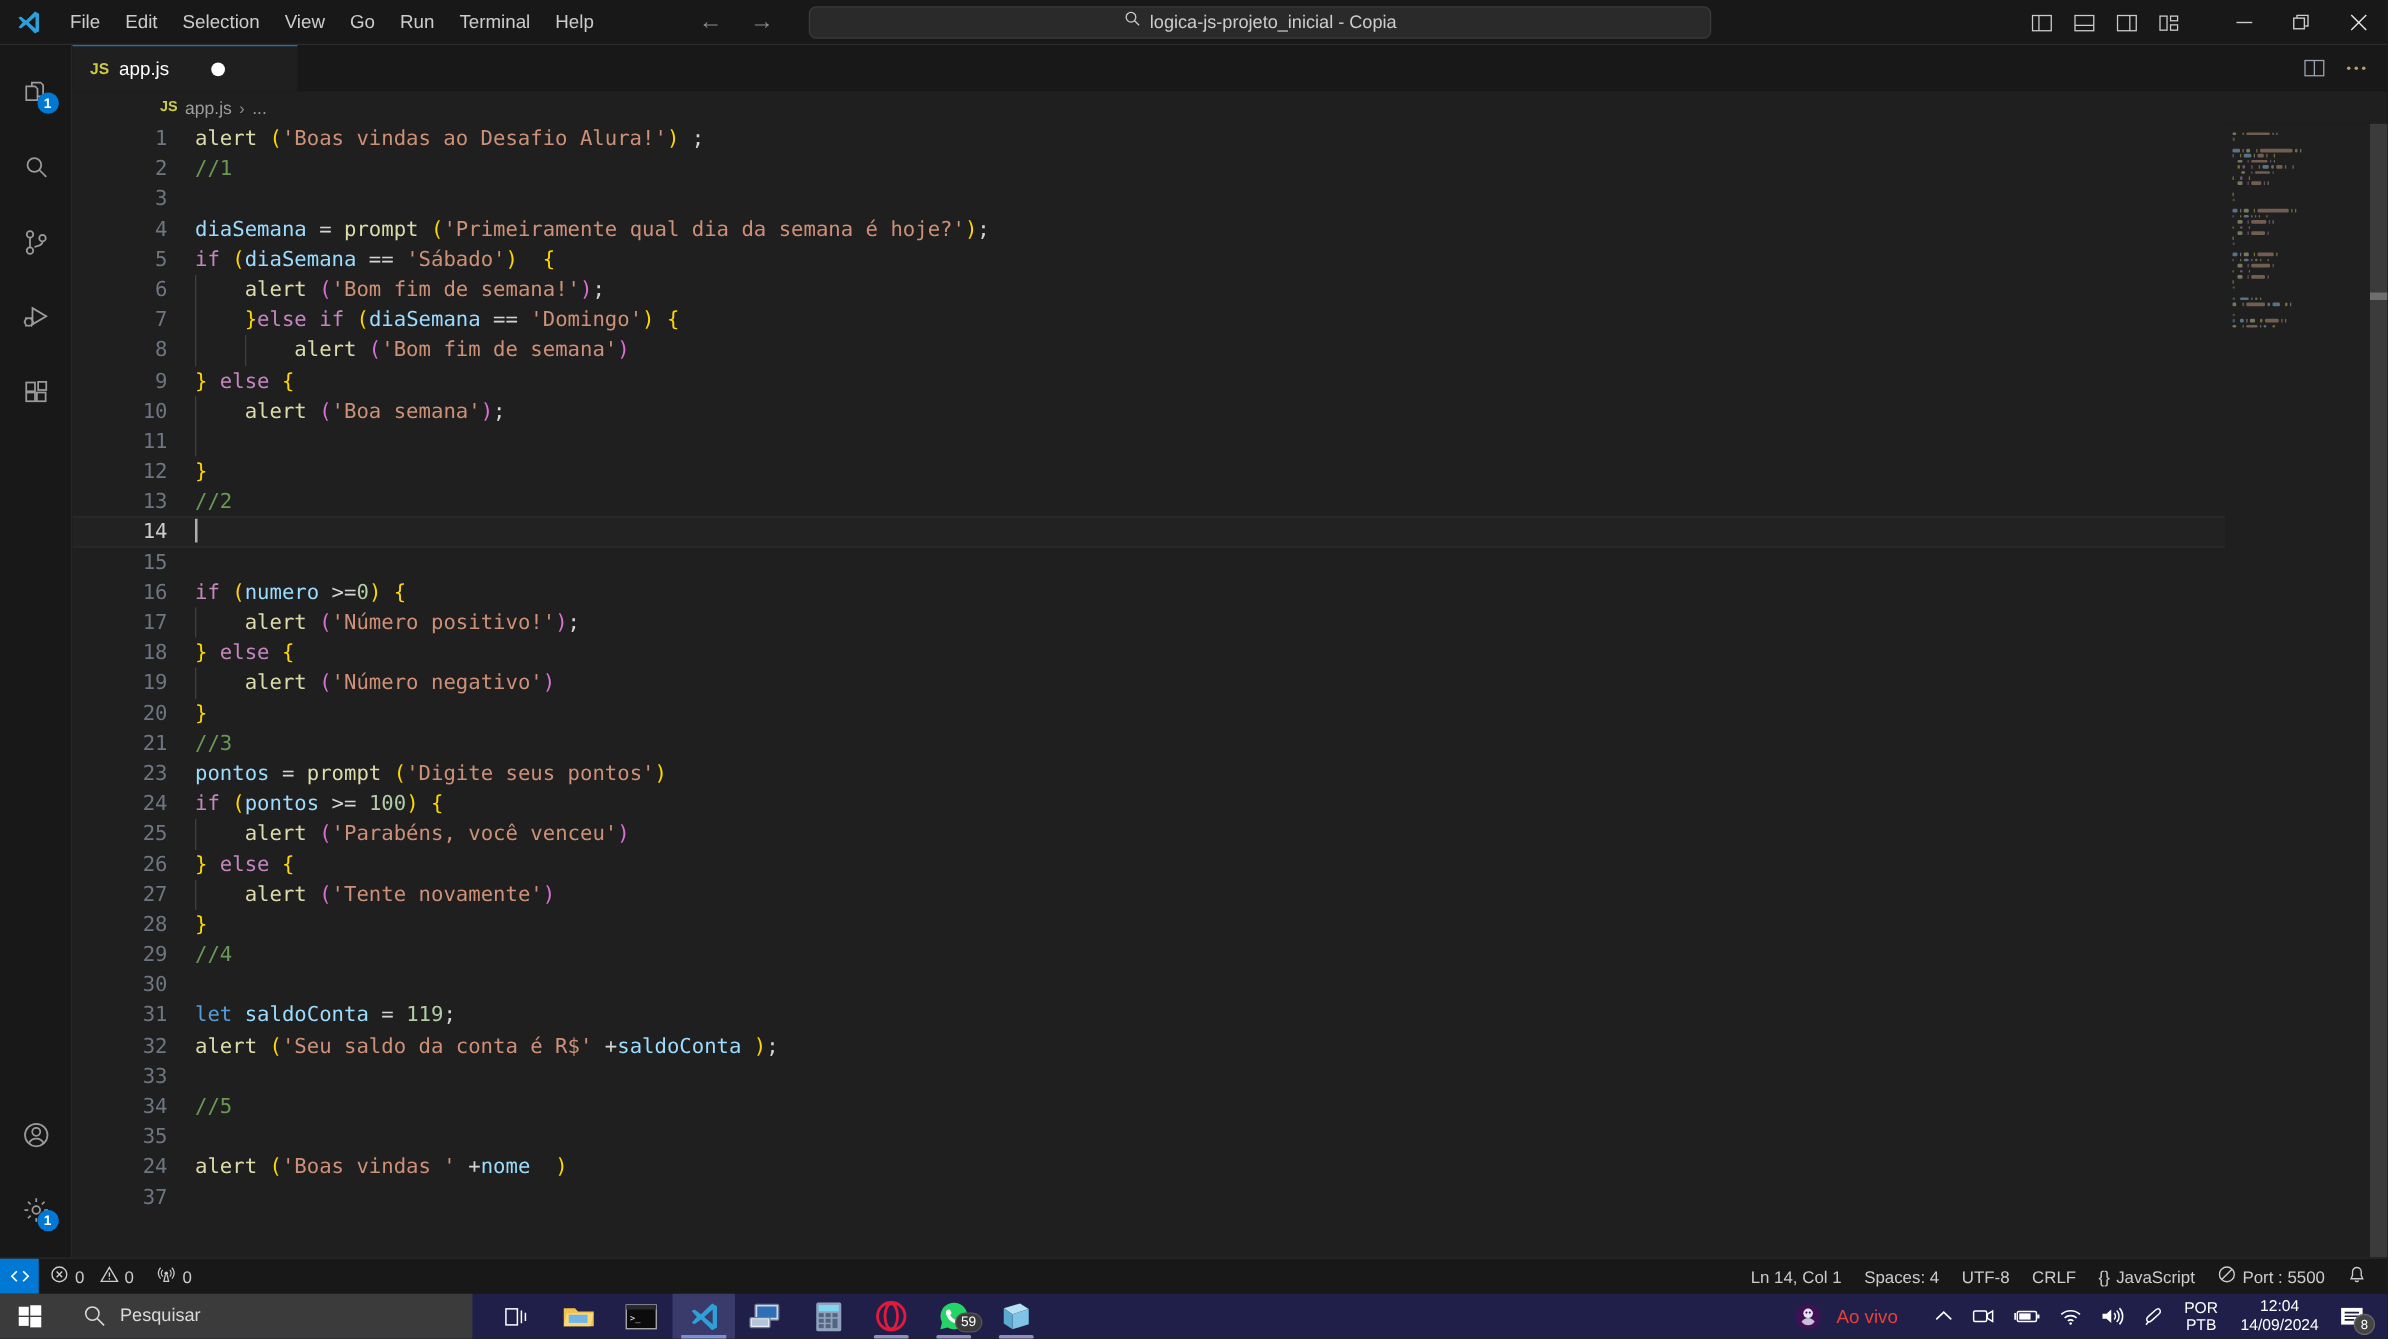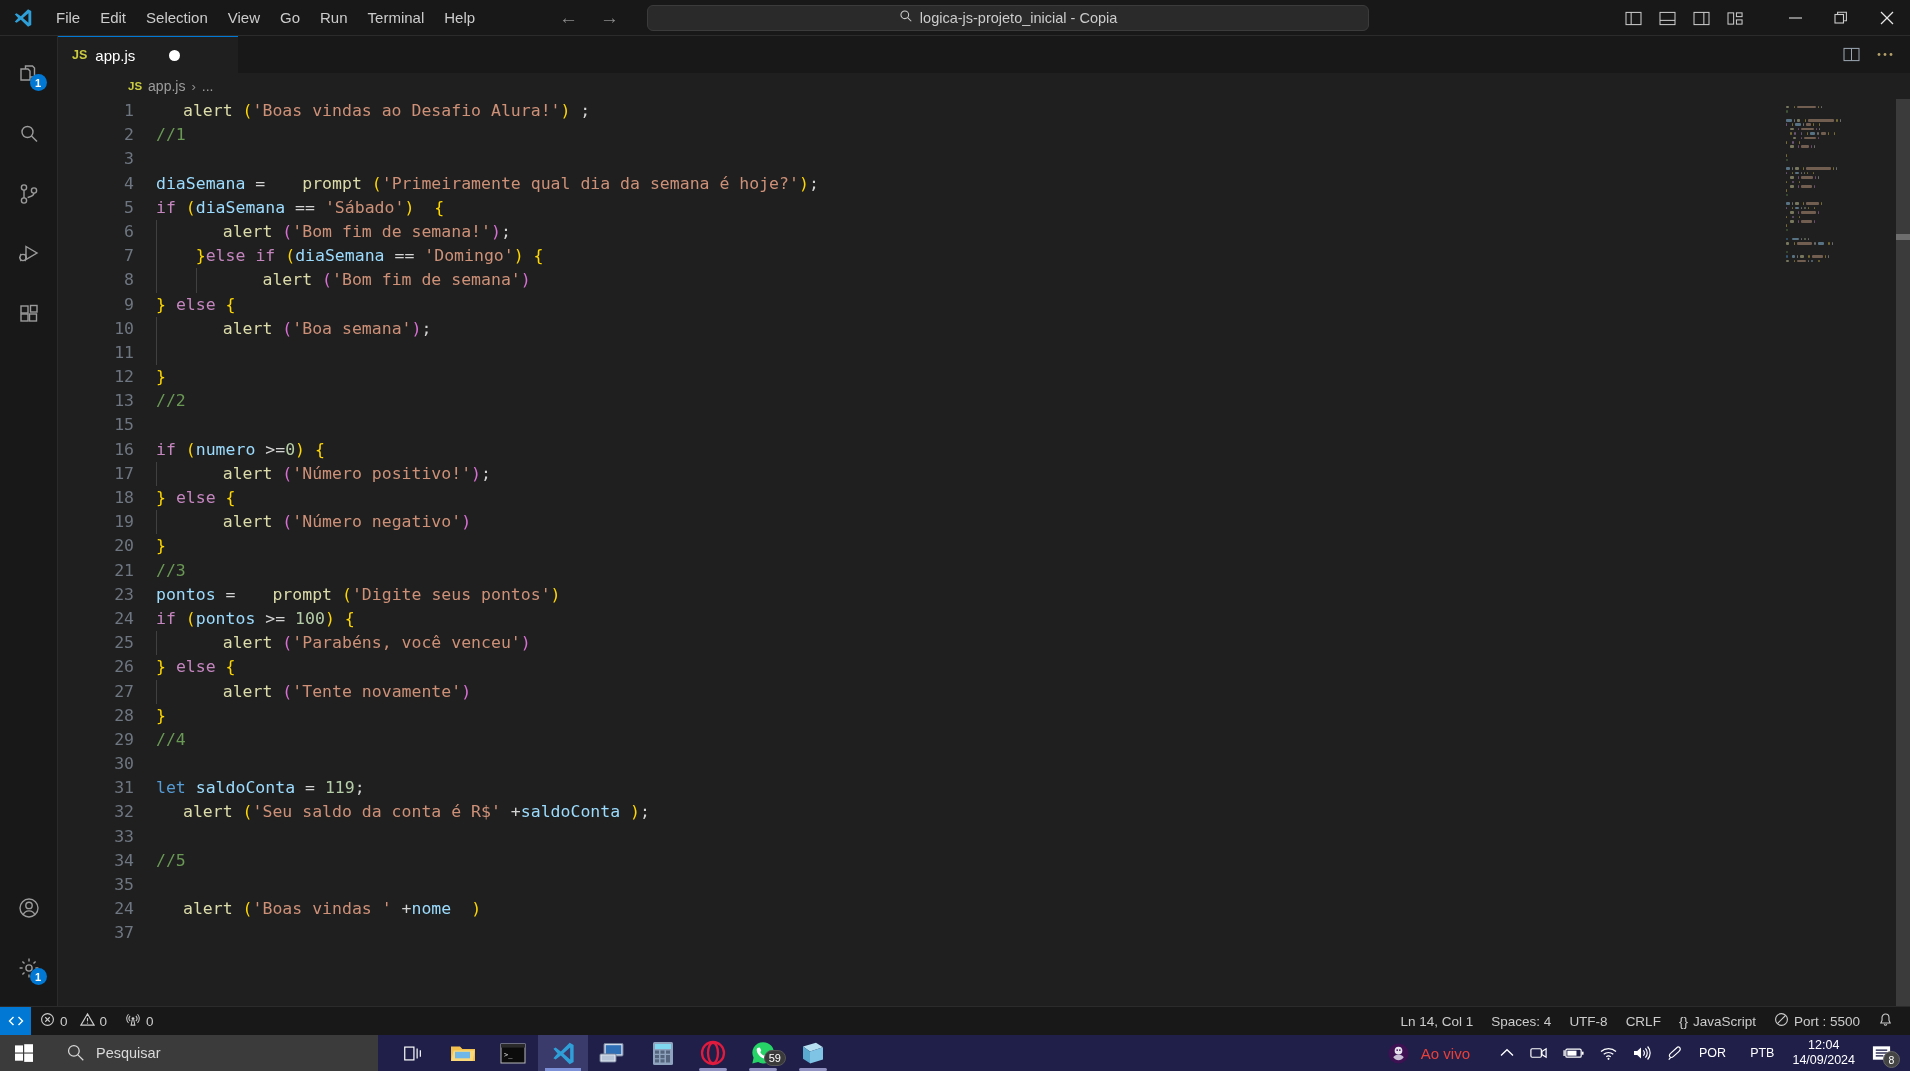--- a/index.html
+++ b/index.html
@@ -102,21 +102,21 @@
   }
   .cline.active .lnum { color: #cccccc; }
   .ctext { color: #cccccc; position: relative; }
   .indent-guide {
     display: inline-block; width: 0; border-left: 1px solid #404040;
     height: 24.2px; position: absolute; top: 0;
   }
   
   .t-kw    { color: #c586c0; text-align: right; }
   .t-kw2   { color: #569cd6; }
-  .t-fn    { color: #dcdcaa; margin-left: 27px; }
+  .t-fn    { color: #dcdcaa; }
   .t-var   { color: #9cdcfe; }
   .t-str   { color: #ce9178; }
   .t-com   { color: #6a9955; }
   .t-num   { color: #b5cea8; }
   .t-op    { color: #d4d4d4; }
   .t-p1    { color: #ffd700; }
   .t-p2    { color: #da70d6; }
   .cursor {
     display: inline-block; width: 2px; height: 19px; background: #aeafad;
     vertical-align: -4px; position: relative;
@@ -179,21 +179,21 @@
     background: #8f8fc0; border-radius: 2px;
   }
   .wa-badge {
     position: absolute; right: 2px; bottom: 5px; background: #3a3a3a; color: #fff;
     border-radius: 10px; font-size: 11px; padding: 1px 4px; min-width: 20px; text-align: center;
     border: 1px solid #555;
   }
   .tray { margin-left: auto; display: flex; align-items: center; gap: 0; padding-right: 6px; height: 36px; }
   .tray-item { display: flex; align-items: center; justify-content: center; padding: 0 7px; height: 36px; }
   .aovivo { color: #e8413a; font-size: 15px; margin-left: 4px; }
-  .lang { display: flex; flex-direction: row; align-items: center; line-height: 14px; font-size: 12.5px; color: #ffffff; padding: 0 8px; gap: 24px; }
+  .lang { display: flex; flex-direction: column; align-items: center; line-height: 14px; font-size: 12.5px; color: #ffffff; padding: 0 8px; }
   .clock { display: flex; flex-direction: column; align-items: center; line-height: 15px; font-size: 12.5px; color: #ffffff; padding: 0 10px; }
   .notif { position: relative; padding: 0 12px 0 6px; display: flex; align-items: center; height: 36px; }
   .notif-badge {
     position: absolute; right: 4px; bottom: 3px; background: #444; color: #fff;
     border-radius: 9px; font-size: 10.5px; width: 17px; height: 17px;
     display: flex; align-items: center; justify-content: center; border: 1px solid #666;
   }
 </style>
 </head>
 <body>
@@ -374,20 +374,21 @@
           <div class="cline"><div class="lnum">4</div><div class="ctext"><span class="t-var">diaSemana</span><span class="t-op"> = </span><span class="t-fn">prompt</span><span class="t-op"> </span><span class="t-p1">(</span><span class="t-str">'Primeiramente qual dia da semana é hoje?'</span><span class="t-p1">)</span><span class="t-op">;</span></div></div>
           <div class="cline"><div class="lnum">5</div><div class="ctext"><span class="t-kw">if</span><span class="t-op"> </span><span class="t-p1">(</span><span class="t-var">diaSemana</span><span class="t-op"> == </span><span class="t-str">'Sábado'</span><span class="t-p1">)</span><span class="t-op">  </span><span class="t-p1">{</span></div></div>
           <div class="cline"><div class="lnum">6</div><div class="ctext"><span class="indent-guide" style="left: 0px;"></span><span class="t-op">    </span><span class="t-fn">alert</span><span class="t-op"> </span><span class="t-p2">(</span><span class="t-str">'Bom fim de semana!'</span><span class="t-p2">)</span><span class="t-op">;</span></div></div>
           <div class="cline"><div class="lnum">7</div><div class="ctext"><span class="indent-guide" style="left: 0px;"></span><span class="t-op">    </span><span class="t-p1">}</span><span class="t-kw">else</span><span class="t-op"> </span><span class="t-kw">if</span><span class="t-op"> </span><span class="t-p1">(</span><span class="t-var">diaSemana</span><span class="t-op"> == </span><span class="t-str">'Domingo'</span><span class="t-p1">)</span><span class="t-op"> </span><span class="t-p1">{</span></div></div>
           <div class="cline"><div class="lnum">8</div><div class="ctext"><span class="indent-guide" style="left: 0px;"></span><span class="indent-guide" style="left: 39.72px;"></span><span class="t-op">        </span><span class="t-fn">alert</span><span class="t-op"> </span><span class="t-p2">(</span><span class="t-str">'Bom fim de semana'</span><span class="t-p2">)</span></div></div>
           <div class="cline"><div class="lnum">9</div><div class="ctext"><span class="t-p1">}</span><span class="t-op"> </span><span class="t-kw">else</span><span class="t-op"> </span><span class="t-p1">{</span></div></div>
           <div class="cline"><div class="lnum">10</div><div class="ctext"><span class="indent-guide" style="left: 0px;"></span><span class="t-op">    </span><span class="t-fn">alert</span><span class="t-op"> </span><span class="t-p2">(</span><span class="t-str">'Boa semana'</span><span class="t-p2">)</span><span class="t-op">;</span></div></div>
           <div class="cline"><div class="lnum">11</div><div class="ctext"><span class="indent-guide" style="left: 0px;"></span></div></div>
           <div class="cline"><div class="lnum">12</div><div class="ctext"><span class="t-p1">}</span></div></div>
           <div class="cline"><div class="lnum">13</div><div class="ctext"><span class="t-com">//2</span></div></div>
+          <div class="cline active"><div class="lnum">14</div><div class="ctext"><span class="cursor"></span></div></div>
           <div class="cline"><div class="lnum">15</div></div>
           <div class="cline"><div class="lnum">16</div><div class="ctext"><span class="t-kw">if</span><span class="t-op"> </span><span class="t-p1">(</span><span class="t-var">numero</span><span class="t-op"> &gt;=</span><span class="t-num">0</span><span class="t-p1">)</span><span class="t-op"> </span><span class="t-p1">{</span></div></div>
           <div class="cline"><div class="lnum">17</div><div class="ctext"><span class="indent-guide" style="left: 0px;"></span><span class="t-op">    </span><span class="t-fn">alert</span><span class="t-op"> </span><span class="t-p2">(</span><span class="t-str">'Número positivo!'</span><span class="t-p2">)</span><span class="t-op">;</span></div></div>
           <div class="cline"><div class="lnum">18</div><div class="ctext"><span class="t-p1">}</span><span class="t-op"> </span><span class="t-kw">else</span><span class="t-op"> </span><span class="t-p1">{</span></div></div>
           <div class="cline"><div class="lnum">19</div><div class="ctext"><span class="indent-guide" style="left: 0px;"></span><span class="t-op">    </span><span class="t-fn">alert</span><span class="t-op"> </span><span class="t-p2">(</span><span class="t-str">'Número negativo'</span><span class="t-p2">)</span></div></div>
           <div class="cline"><div class="lnum">20</div><div class="ctext"><span class="t-p1">}</span></div></div>
           <div class="cline"><div class="lnum">21</div><div class="ctext"><span class="t-com">//3</span></div></div>
           <div class="cline"><div class="lnum">23</div><div class="ctext"><span class="t-var">pontos</span><span class="t-op"> = </span><span class="t-fn">prompt</span><span class="t-op"> </span><span class="t-p1">(</span><span class="t-str">'Digite seus pontos'</span><span class="t-p1">)</span></div></div>
           <div class="cline"><div class="lnum">24</div><div class="ctext"><span class="t-kw">if</span><span class="t-op"> </span><span class="t-p1">(</span><span class="t-var">pontos</span><span class="t-op"> &gt;= </span><span class="t-num">100</span><span class="t-p1">)</span><span class="t-op"> </span><span class="t-p1">{</span></div></div>
           <div class="cline"><div class="lnum">25</div><div class="ctext"><span class="indent-guide" style="left: 0px;"></span><span class="t-op">    </span><span class="t-fn">alert</span><span class="t-op"> </span><span class="t-p2">(</span><span class="t-str">'Parabéns, você venceu'</span><span class="t-p2">)</span></div></div>

